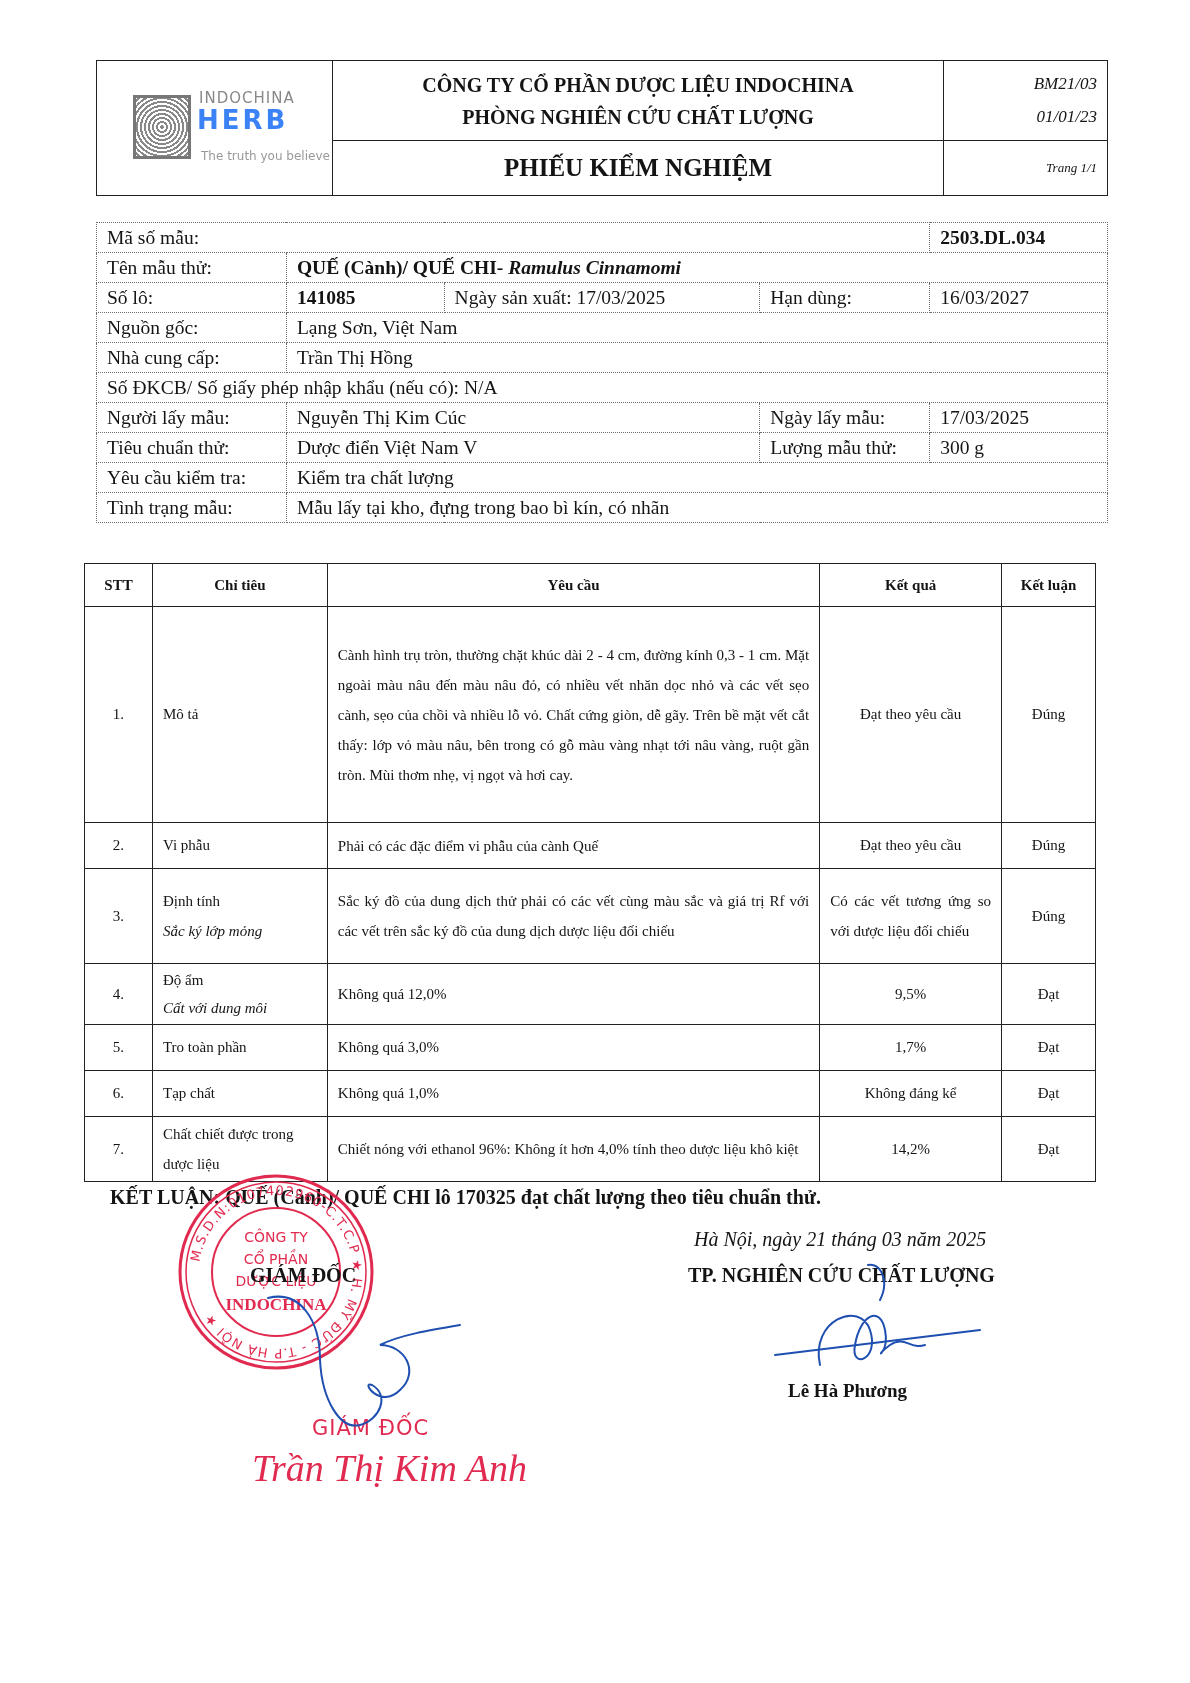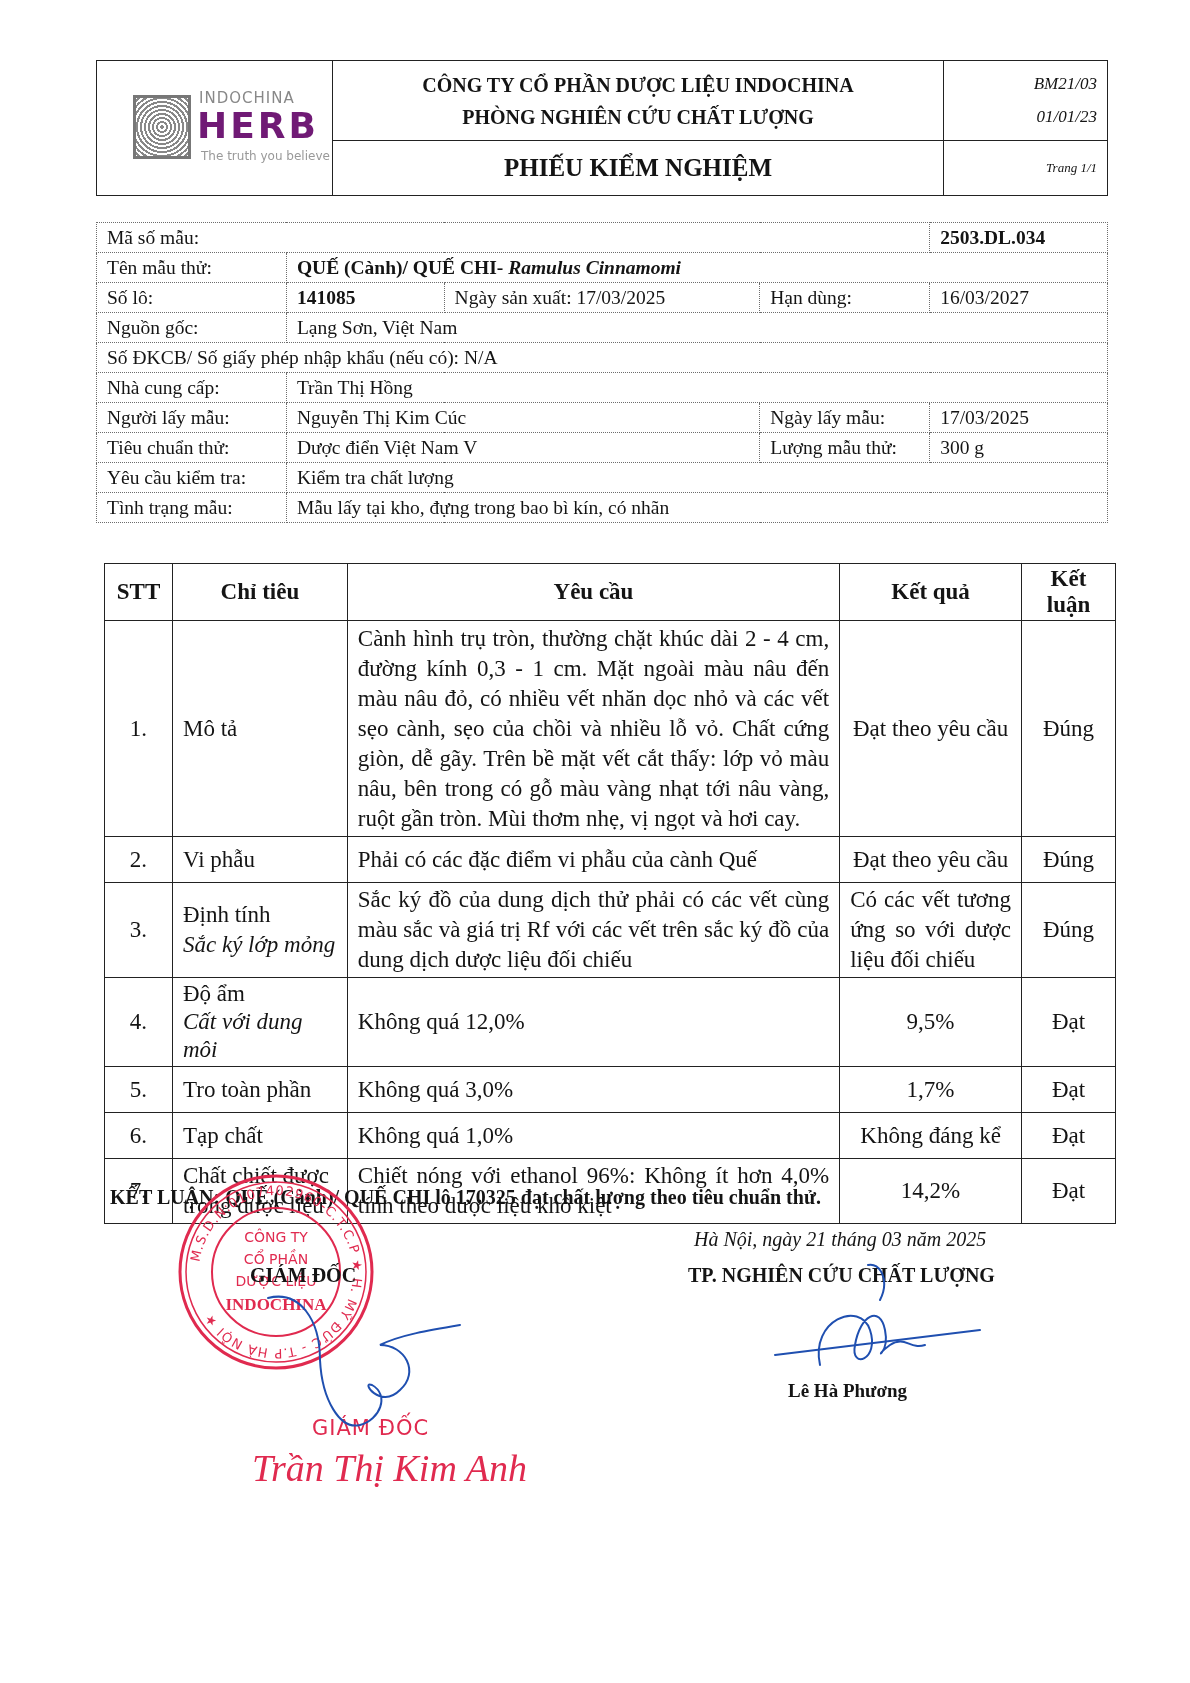--- a/index.html
+++ b/index.html
@@ -18,31 +18,31 @@
   .hdr .right-top { position: absolute; left: 0; top: 0; width: 100%; height: 80px; border-bottom: 1.5px solid #222; box-sizing: border-box; }
   .co-name { font-weight: bold; font-size: 20px; margin-top: 8px; line-height: 32px; }
   .dept { font-weight: bold; font-size: 20px; line-height: 32px; }
   .doc-title { font-weight: bold; font-size: 25px; line-height: 54px; }
   .form-code { font-style: italic; font-size: 17px; text-align: right; padding-right: 10px; line-height: 33px; }
   .form-code.first { margin-top: 6px; }
   .page-no { font-style: italic; font-size: 13px; text-align: right; padding-right: 10px; line-height: 54px; }
 
   .logo-mark { position: absolute; left: 36px; top: 34px; width: 58px; height: 64px; border: 3px solid #777; box-sizing: border-box; background: repeating-radial-gradient(circle at 50% 50%, #888 0 2px, #fff 2px 4px); }
   .logo-t1 { position: absolute; left: 102px; top: 28px; font-family: "DejaVu Sans", sans-serif; font-size: 15px; letter-spacing: 1px; color: #888; }
-  .logo-t2 { position: absolute; left: 100px; top: 44px; font-family: "DejaVu Sans", sans-serif; font-size: 36px; letter-spacing: 3px; color: #701a75; font-weight: bold; }
+  .logo-t2 { position: absolute; left: 100px; top: 44px; font-family: "DejaVu Sans", sans-serif; font-size: 26px; letter-spacing: 3px; color: #3b82f6; font-weight: bold; }
   .logo-t3 { position: absolute; left: 104px; top: 88px; font-family: "DejaVu Sans", sans-serif; font-size: 12px; color: #999; }
 
   
   .info { left: 96px; top: 222px; width: 1012px; border-collapse: collapse; font-size: 19.5px; }
   .info td { border: 1px dotted #6d6d6d; height: 30px; padding: 0 10px; box-sizing: border-box; white-space: nowrap; vertical-align: middle; }
   .info .code { font-weight: bold; }
   .info .rt { text-align: left; }
 
   
-  .res { left: 104px; top: 563px; width: 1012px; border-collapse: collapse; font-size: 23px; }
+  .res { left: 84px; top: 563px; width: 1012px; border-collapse: collapse; font-size: 15px; }
   .res th, .res td { border: 1.5px solid #222; padding: 2px 10px; box-sizing: border-box; vertical-align: middle; }
   .res th { font-weight: bold; height: 43px; text-align: center; }
   .res td.c { text-align: center; }
   .res td.j { text-align: justify; line-height: 30px; }
   .res .it { font-style: italic; }
 
   
   .concl { left: 110px; top: 1186px; font-weight: bold; font-size: 20px; }
   .place { left: 694px; top: 1228px; font-style: italic; font-size: 20px; text-align: center; }
   .role-left { left: 250px; top: 1264px; font-weight: bold; font-size: 20px; }
@@ -103,25 +103,25 @@
     <td class="code">141085</td>
     <td>Ngày sản xuất: 17/03/2025</td>
     <td>Hạn dùng:</td>
     <td>16/03/2027</td>
   </tr>
   <tr>
     <td>Nguồn gốc:</td>
     <td colspan="4">Lạng Sơn, Việt Nam</td>
   </tr>
   <tr>
-    <td colspan="5">Số ĐKCB/ Số giấy phép nhập khẩu (nếu có): N/A</td>
-  </tr>
-  <tr>
     <td>Nhà cung cấp:</td>
     <td colspan="4">Trần Thị Hồng</td>
+  </tr>
+  <tr>
+    <td colspan="5">Số ĐKCB/ Số giấy phép nhập khẩu (nếu có): N/A</td>
   </tr>
   <tr>
     <td>Người lấy mẫu:</td>
     <td colspan="2">Nguyễn Thị Kim Cúc</td>
     <td>Ngày lấy mẫu:</td>
     <td>17/03/2025</td>
   </tr>
   <tr>
     <td>Tiêu chuẩn thử:</td>
     <td colspan="2">Dược điển Việt Nam V</td>

